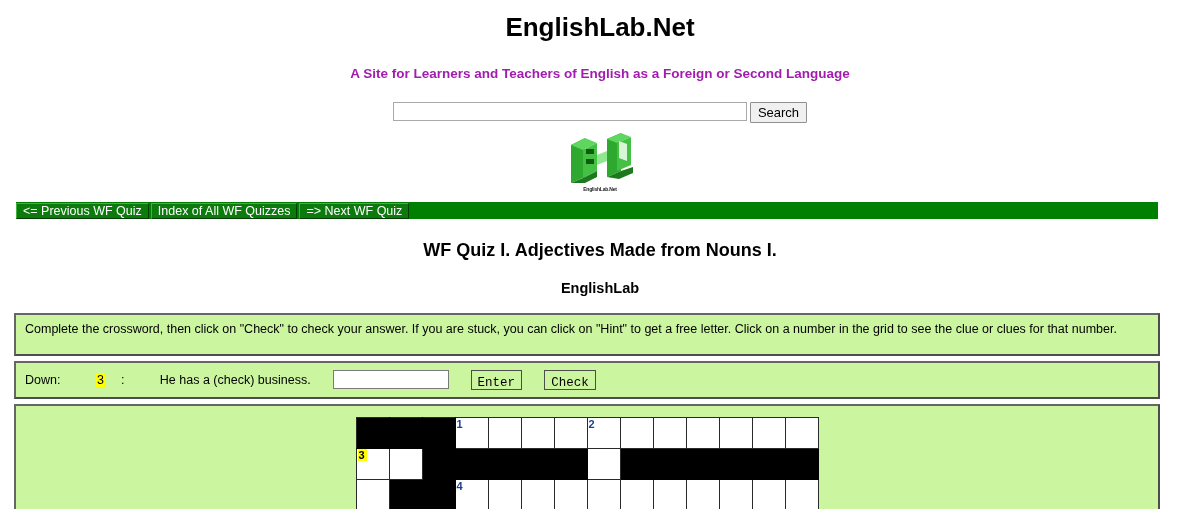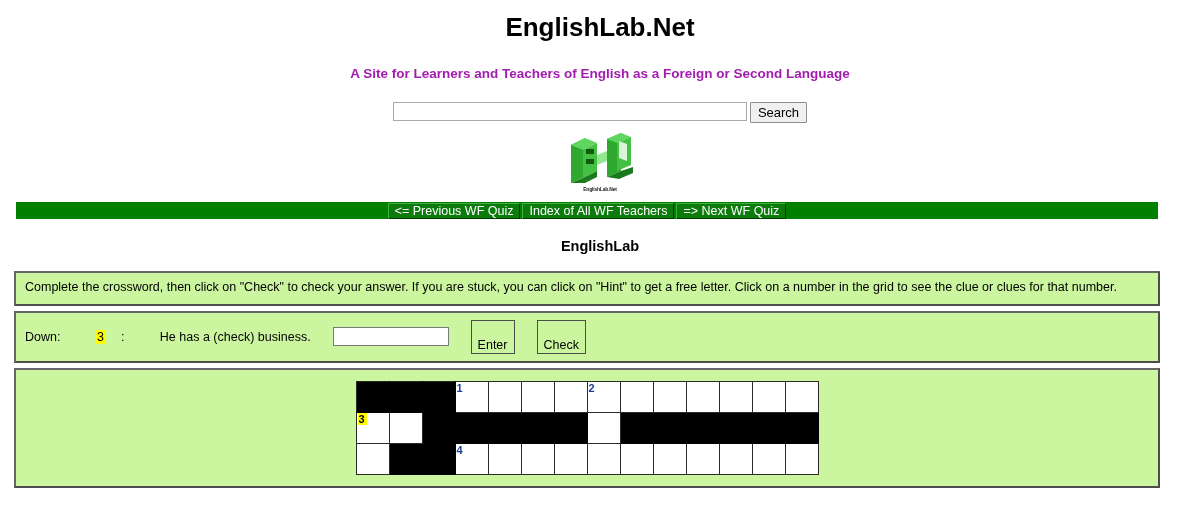--- a/index.html
+++ b/index.html
@@ -86,21 +86,21 @@
     letter-spacing: -0.2px;
   }
 
   
   .navbar {
     margin: 11px 0 0 16px;
     width: 1142px;
     height: 17px;
     background: #008000;
     display: flex;
-    justify-content: center;
+    justify-content: flex-start;
     align-items: center;
     gap: 2px;
   }
   .nav-button {
     background: #0c7a0c;
     color: #ffffff;
     font-size: 12.5px;
     font-family: "Liberation Sans", sans-serif;
     line-height: 15px;
     height: 16px;
@@ -133,21 +133,21 @@
   .panel {
     margin-left: 14px;
     width: 1146px;
     background: #ccf5a0;
     border: 2px solid #4d4d4d;
     border-top-color: #666666;
     border-left-color: #666666;
   }
   .panel-instructions {
     margin-top: 17px;
-    padding: 7px 9px 8px 9px;
+    padding: 7px 9px 16px 9px;
     font-size: 12.5px;
     line-height: 15.5px;
     color: #000000;
   }
   .panel-clue {
     margin-top: 5px;
     padding: 7px 9px 7px 9px;
     display: flex;
     align-items: center;
     gap: 16px;
@@ -170,22 +170,22 @@
     border: 1px solid #7a7a7a;
     background: #ffffff;
     font-family: "Liberation Sans", sans-serif;
     font-size: 12px;
     padding: 1px 3px;
     outline: none;
   }
   .clue-btn {
     margin-left: 6px;
     height: 20px;
-    padding: 16px 6px;
-    font-family: Liberation Sans, sans-serif;
+    padding: 4px 6px;
+    font-family: Liberation Mono, monospace;
     font-size: 12.5px;
     color: #000000;
     background: #ccf5a0;
     border: 1px solid #4d4d4d;
     cursor: pointer;
     line-height: 17px;
   }
 
   
   .panel-grid {
@@ -267,24 +267,25 @@
         <polygon points="44,46 58,40 70,36 70,42 56,48" fill="#1c7a1c"></polygon>
         <polygon points="56,10 64,13 64,30 56,27" fill="#d8f5d8"></polygon>
         <polygon points="34,24 44,20 44,30 34,34" fill="#8fe88f"></polygon>
       </svg>
       <div class="logo-caption">EnglishLab.Net</div>
     </div>
   </div>
 
   <div class="navbar">
     <div class="nav-button">&lt;= Previous WF Quiz</div>
-    <div class="nav-button">Index of All WF Teachers</div>
+    <div class="nav-button">Index of All WF Quizzes</div>
     <div class="nav-button">=&gt; Next WF Quiz</div>
   </div>
 
+  <div class="quiz-title">WF Quiz I. Adjectives Made from Nouns I.</div>
   <div class="quiz-subtitle">EnglishLab</div>
 
   <div class="panel panel-instructions">
     <span>Complete the crossword, then click on "Check" to check your answer. If you are stuck, you can click on "Hint" to get a free letter. Click on a number in the grid to see the clue or clues for that number.</span>
   </div>
 
   <div class="panel panel-clue">
     <span class="clue-text">Down:</span>
     <span class="clue-text">&nbsp;</span>
     <span class="clue-text clue-number">3</span>

